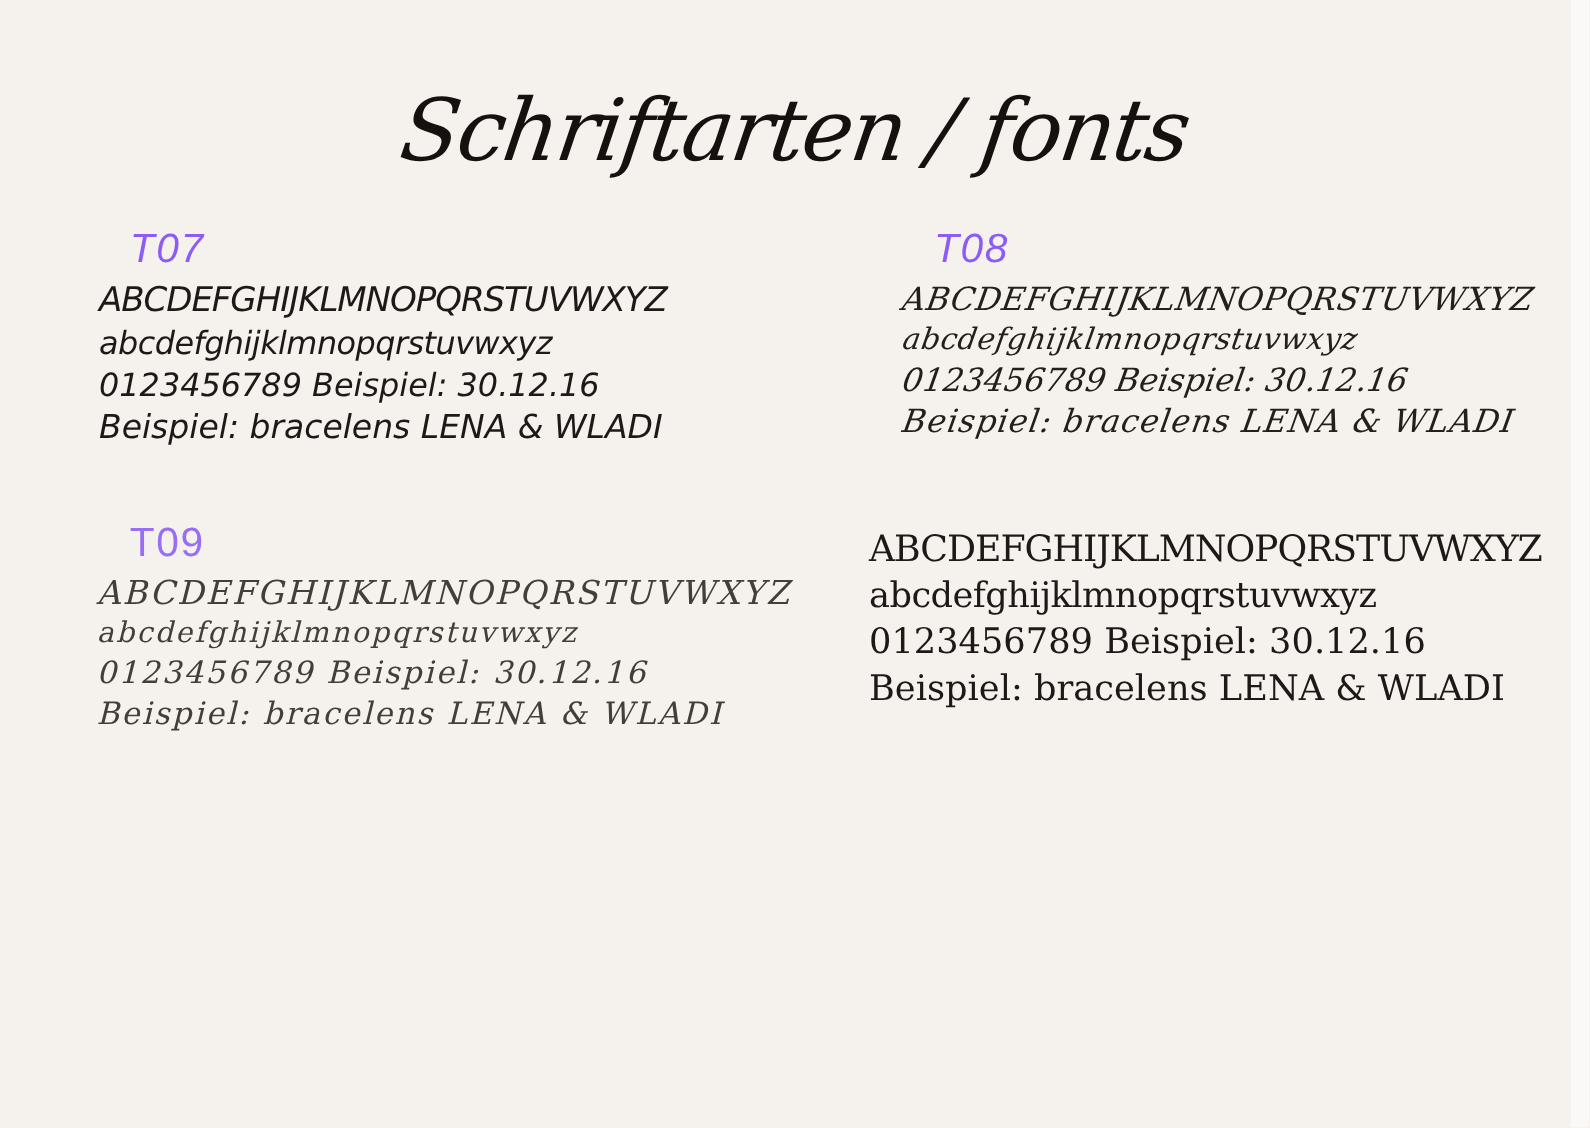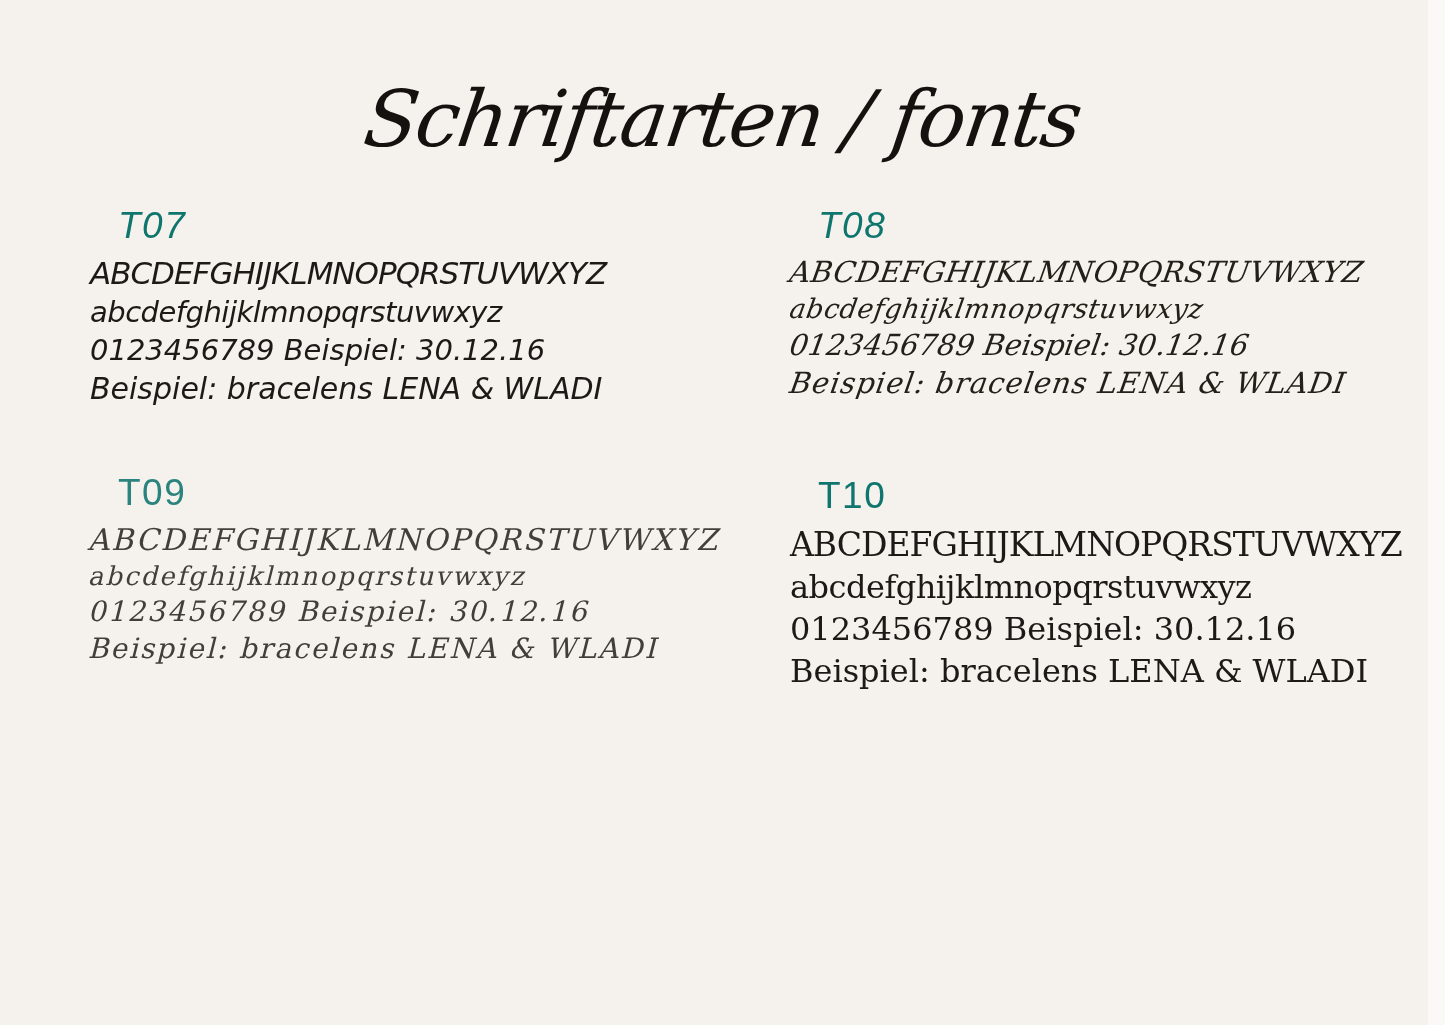--- a/index.html
+++ b/index.html
@@ -46,33 +46,33 @@
   
   .specimen {
     position: absolute;
     width: 645px;
   }
   .spec-label {
     font-family: "Liberation Sans", sans-serif;
     font-size: 37px;
     font-weight: 400;
     letter-spacing: 1.5px;
-    color: #0f766e;
+    color: #8b5cf6;
     margin: 0 0 8px 60px;
   }
   .lines {
     text-align: left;
     margin-left: 32px;
   }
   .line {
     white-space: nowrap;
     margin: 4px 0;
   }
   #spec-t07 { left: 58px;  top: 205px; }
-  #spec-t08 { left: 758px; top: 205px; }
+  #spec-t08 { left: 789px; top: 205px; }
   #spec-t09 { left: 58px;  top: 472px; }
   #spec-t10 { left: 758px; top: 475px; }
 
   
   .f-t07 { font-family: "DejaVu Sans", sans-serif; font-style: italic; color: #1c1916; }
   .f-t07 .upper   { font-size: 31px; letter-spacing: -1px; }
   .f-t07 .lower   { font-size: 29px; letter-spacing: -0.5px; }
   .f-t07 .nums    { font-size: 29px; }
   .f-t07 .example { font-size: 30px; }
 
@@ -130,21 +130,20 @@
     <h2 class="spec-label">T09</h2>
     <div class="lines">
       <div class="line upper">ABCDEFGHIJKLMNOPQRSTUVWXYZ</div>
       <div class="line lower">abcdefghijklmnopqrstuvwxyz</div>
       <div class="line nums">0123456789 Beispiel: 30.12.16</div>
       <div class="line example">Beispiel: bracelens LENA &amp; WLADI</div>
     </div>
   </section>
 
   <section class="specimen f-t10" id="spec-t10">
-    <h2 class="spec-label">T10</h2>
     <div class="lines">
       <div class="line upper">ABCDEFGHIJKLMNOPQRSTUVWXYZ</div>
       <div class="line lower">abcdefghijklmnopqrstuvwxyz</div>
       <div class="line nums">0123456789 Beispiel: 30.12.16</div>
       <div class="line example">Beispiel: bracelens LENA &amp; WLADI</div>
     </div>
   </section>
 
   <div class="edge-strip"></div>
 </div>

